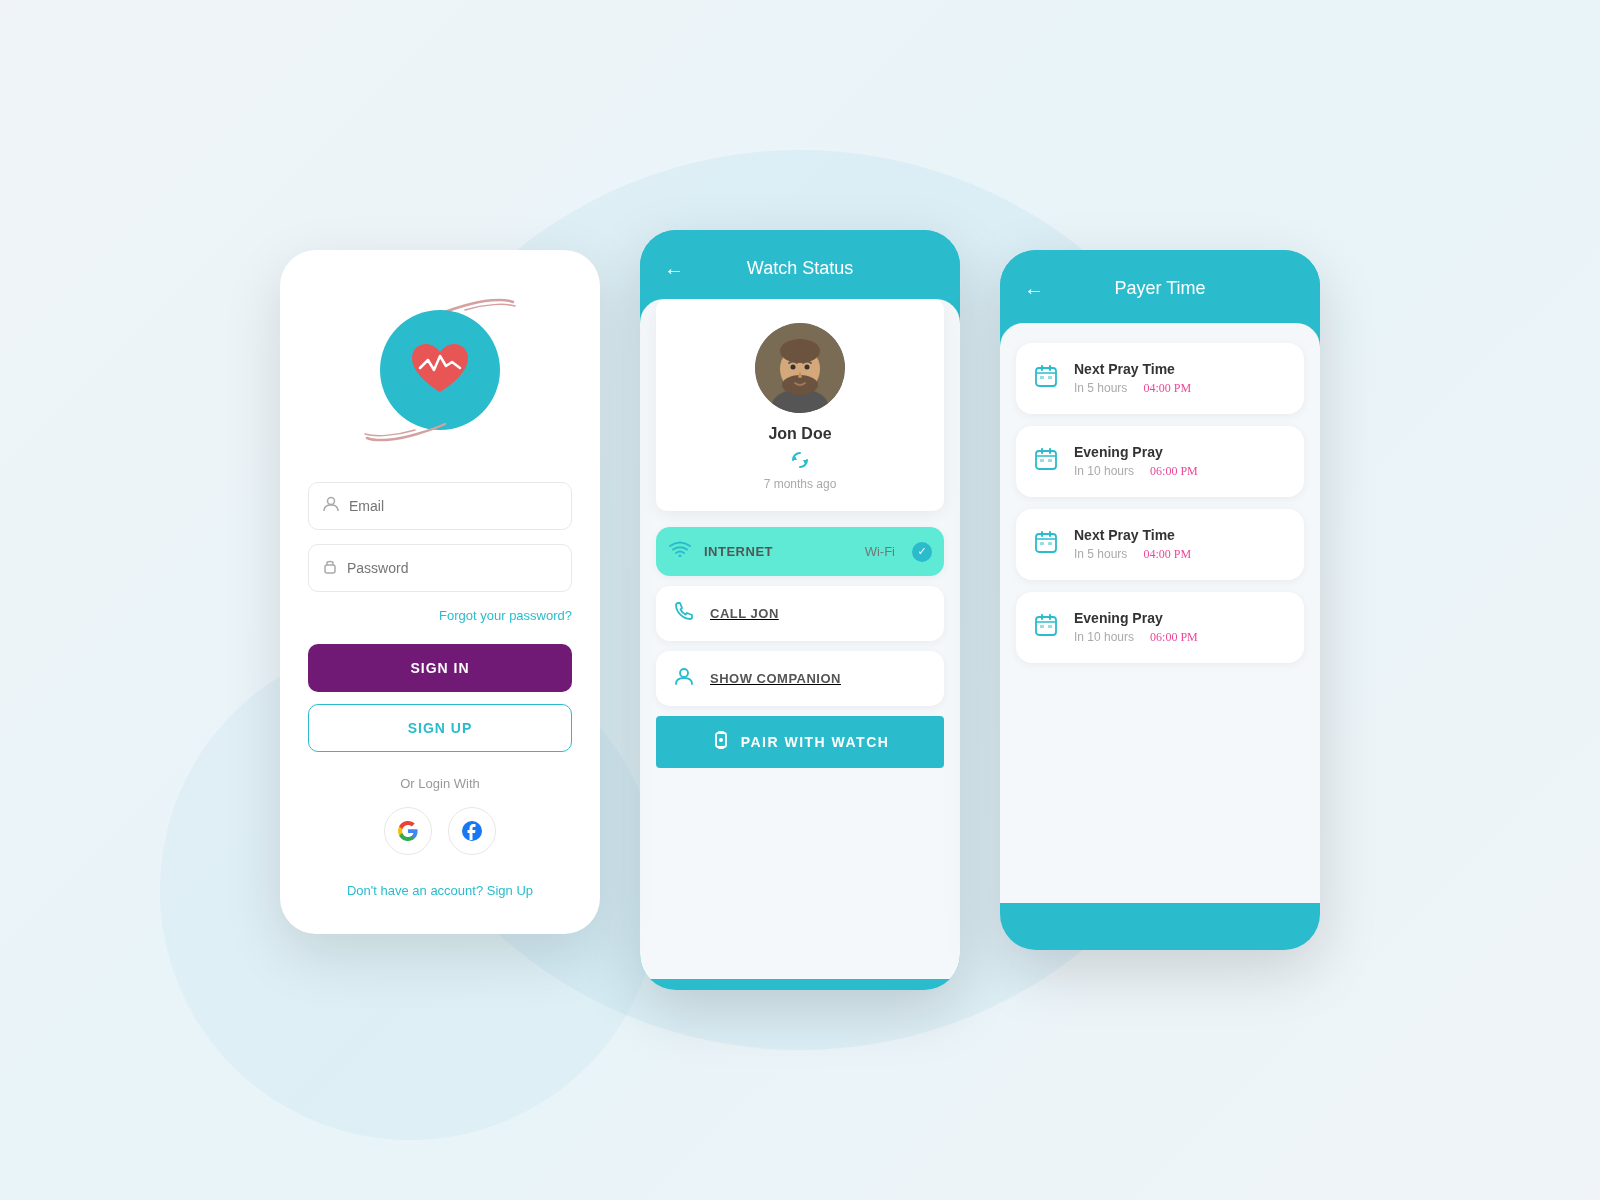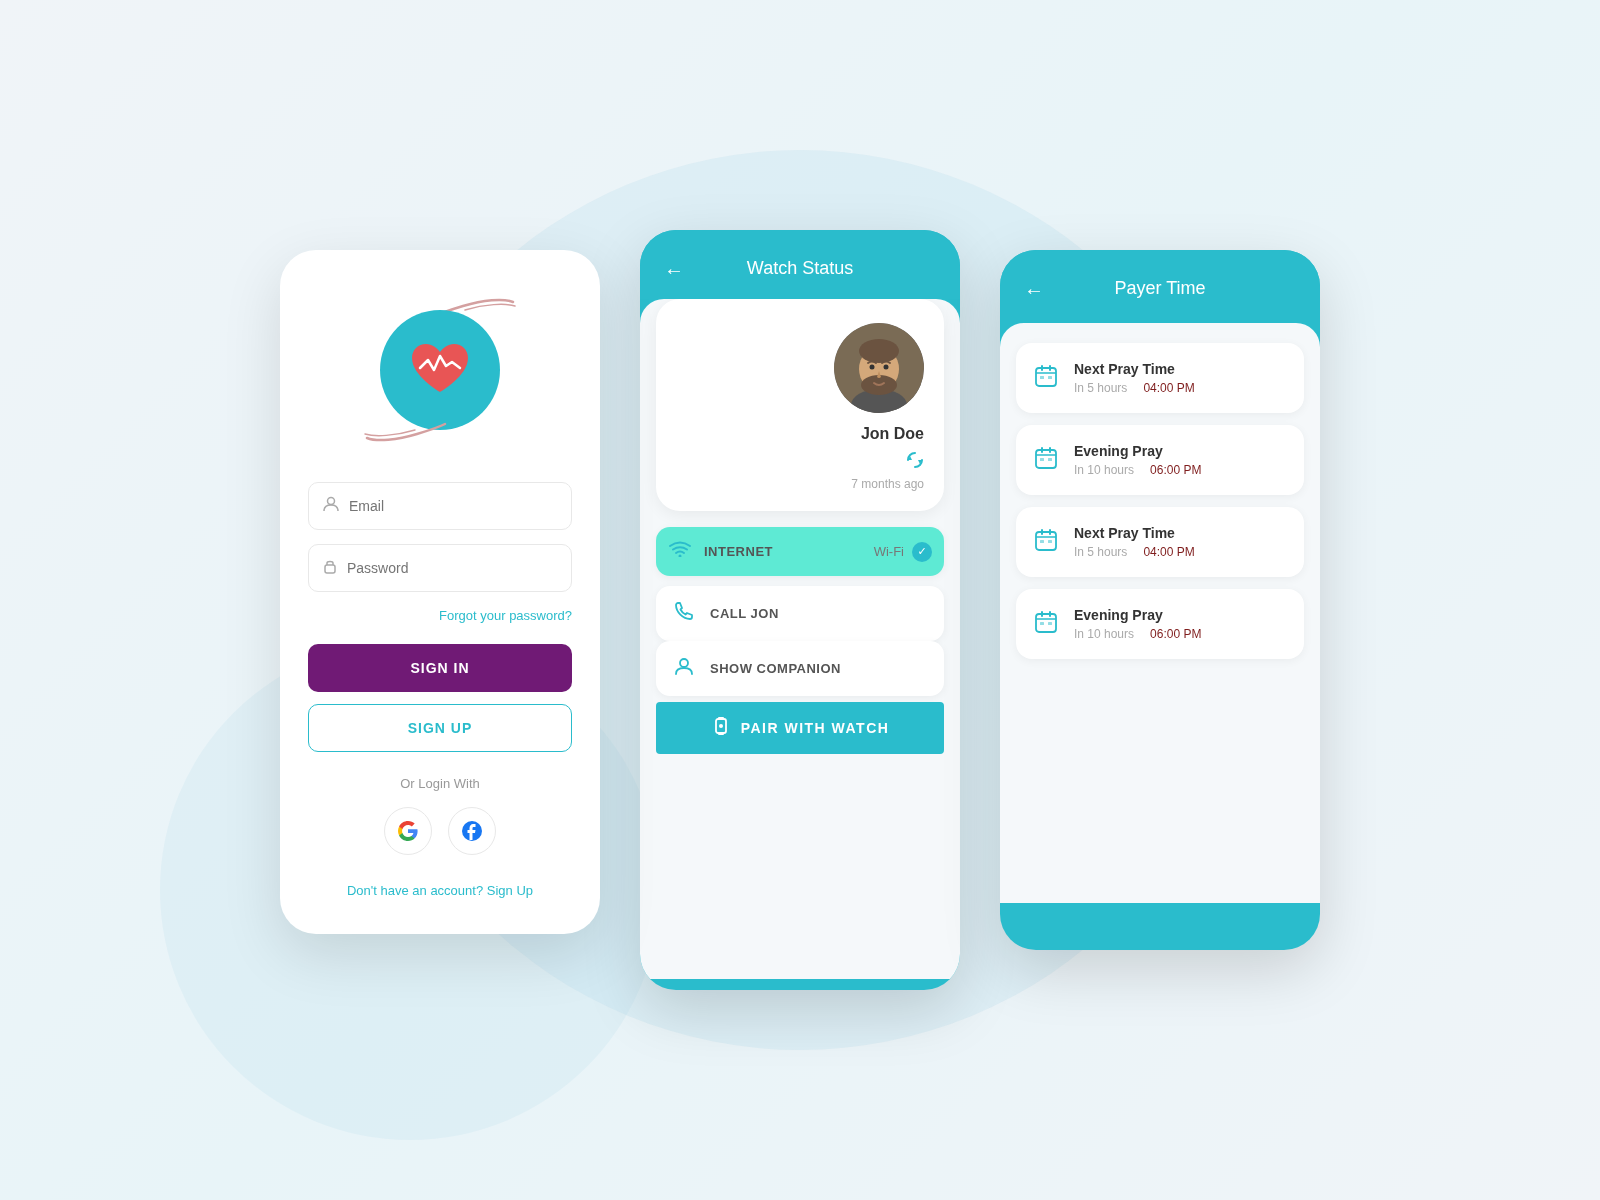--- a/index.html
+++ b/index.html
@@ -203,26 +203,26 @@
       font-weight: 500;
     }
     .watch-body {
       background: #f5f8fa;
       border-radius: 24px 24px 0 0;
       padding: 0 16px 20px;
       min-height: 680px;
     }
     .profile-card {
       background: white;
-      border-radius: 24px;
+      border-radius: 11px;
       margin: 0 0 16px;
       padding: 24px 20px 20px;
       display: flex;
       flex-direction: column;
-      align-items: flex-end;
+      align-items: center;
       box-shadow: 0 4px 16px rgba(0,0,0,0.06);
       margin-top: -0px;
     }
     .profile-avatar {
       width: 90px;
       height: 90px;
       border-radius: 50%;
       background: linear-gradient(135deg, #8B8B8B, #555);
       overflow: hidden;
       margin-bottom: 12px;
@@ -266,21 +266,21 @@
     .status-label {
       font-size: 13px;
       font-weight: 600;
       color: #555;
       flex: 1;
       letter-spacing: 0.5px;
     }
     .status-value {
       font-size: 13px;
       color: #777;
-      margin-right: 8px;
+      margin-right: 17px;
     }
     .status-dot-green {
       width: 20px;
       height: 20px;
       border-radius: 50%;
       background: #2abccc;
       display: flex;
       align-items: center;
       justify-content: center;
     }
@@ -290,24 +290,26 @@
       font-size: 11px;
     }
     .battery-icon {
       color: #e05555;
       font-size: 18px;
     }
     .action-row {
       background: white;
       border-radius: 14px;
       padding: 16px 16px;
+      margin-bottom: 10px;
       display: flex;
       align-items: center;
       box-shadow: 0 2px 8px rgba(0,0,0,0.05);
       cursor: pointer;
+      text-decoration: underline;
     }
     .action-icon {
       color: #2abccc;
       font-size: 18px;
       margin-right: 14px;
       width: 24px;
       text-align: center;
     }
     .action-label {
       font-size: 13px;
@@ -396,22 +398,23 @@
       color: #333;
       margin-bottom: 4px;
     }
     .prayer-sub {
       font-size: 12px;
       color: #aaa;
       display: flex;
       gap: 16px;
     }
     .prayer-sub .time {
-      color: #7f1d1d;
+      color: #ec4899;
       font-weight: 500;
+      font-family: Liberation Serif, serif;
     }
   </style>
 </head>
 <body>
 
 <div class="bg-circle-large"></div>
 <div class="bg-circle-small"></div>
 
 <div class="phones-container">
 

